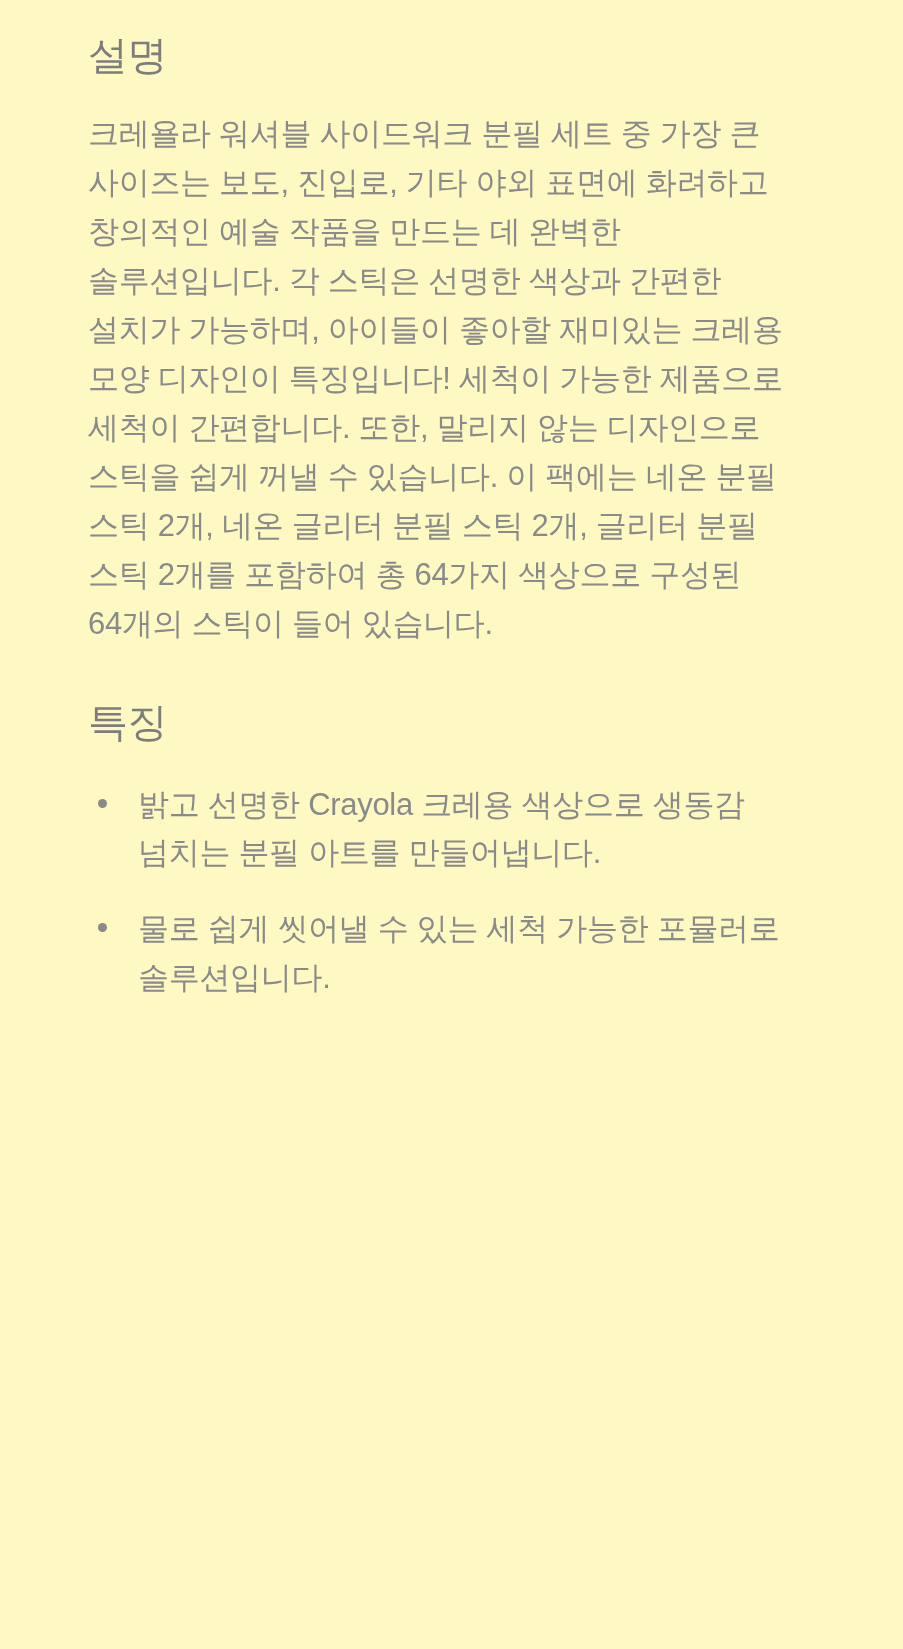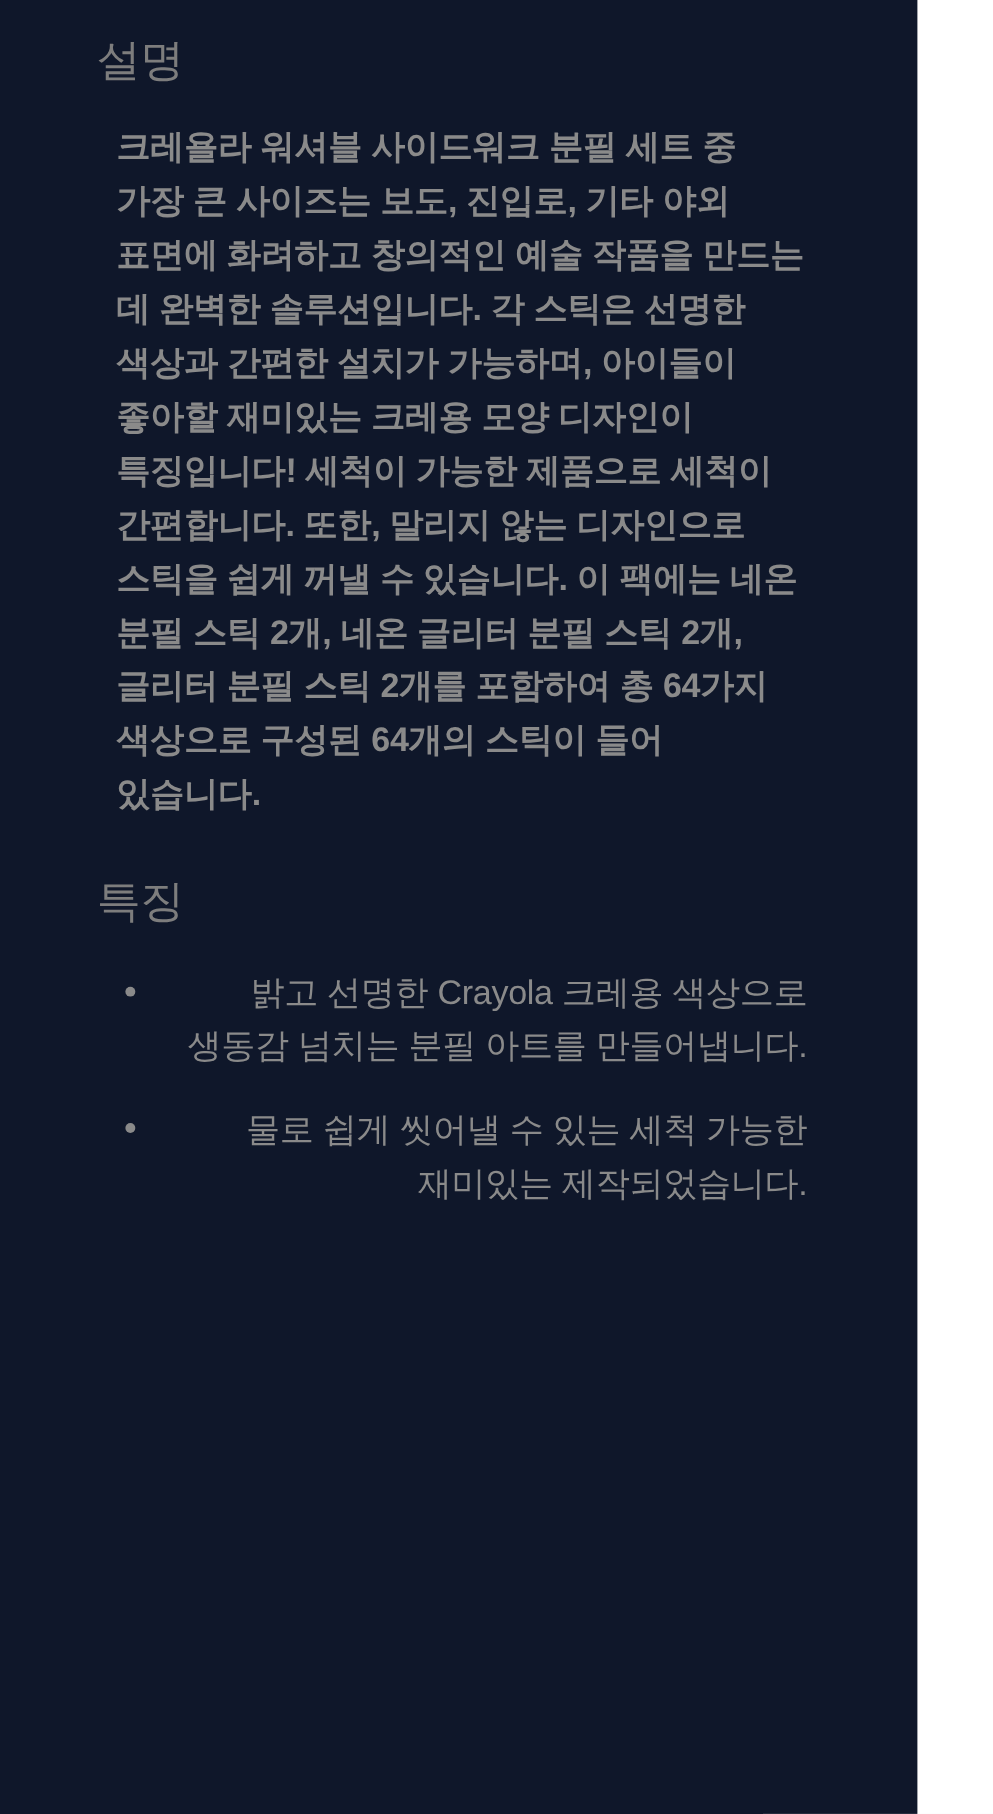--- a/index.html
+++ b/index.html
@@ -8,52 +8,51 @@
     background: #ffffff;
   }
   body {
     width: 903px;
     min-height: 1649px;
     font-family: "Liberation Sans", sans-serif;
     color: #7b7b7b;
     -webkit-font-smoothing: antialiased;
   }
   .page {
-    width: 834px;
+    width: 903px;
     min-height: 1649px;
     box-sizing: border-box;
     padding: 18px 84px 0 88px;
-    background: #0f172a;
+    background: #fef9c3;
   }
   .section-title {
     font-size: 40px;
     line-height: 1.25;
     font-weight: 400;
     color: #7d7d7d;
     margin: 12px 0 30px 0;
     letter-spacing: -0.5px;
   }
   .section-title.second {
     margin-top: 48px;
     margin-bottom: 34px;
   }
   .body-text {
     font-size: 31px;
     line-height: 1.58;
     color: #8a8a8a;
-    font-weight: 700;
+    font-weight: 400;
     letter-spacing: -0.3px;
     word-break: keep-all;
-    margin: 18px;
+    margin: 0;
   }
   ul.features {
     list-style: none;
-    margin: 16px;
+    margin: 0;
     padding: 0;
-    text-align: right;
   }
   ul.features li {
     position: relative;
     padding-left: 50px;
     margin-bottom: 28px;
     font-size: 31px;
     line-height: 1.56;
     color: #8a8a8a;
     letter-spacing: -0.3px;
     word-break: keep-all;
@@ -80,17 +79,17 @@
 
   <h2 class="section-title second">특징</h2>
 
   <ul class="features">
     <li>
       <span class="bullet"></span>
       <span>밝고 선명한 Crayola 크레용 색상으로 생동감 넘치는 분필 아트를 만들어냅니다.</span>
     </li>
     <li>
       <span class="bullet"></span>
-      <span>물로 쉽게 씻어낼 수 있는 세척 가능한 재미있는 제작되었습니다.</span>
+      <span>물로 쉽게 씻어낼 수 있는 세척 가능한 포뮬러로 솔루션입니다.</span>
     </li>
   </ul>
 
 </div>
 
 </body></html>

